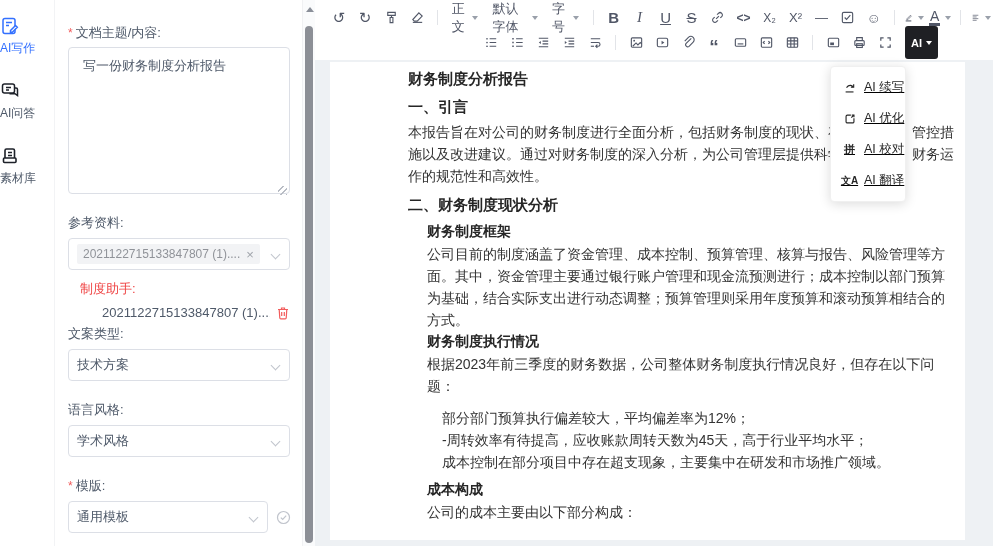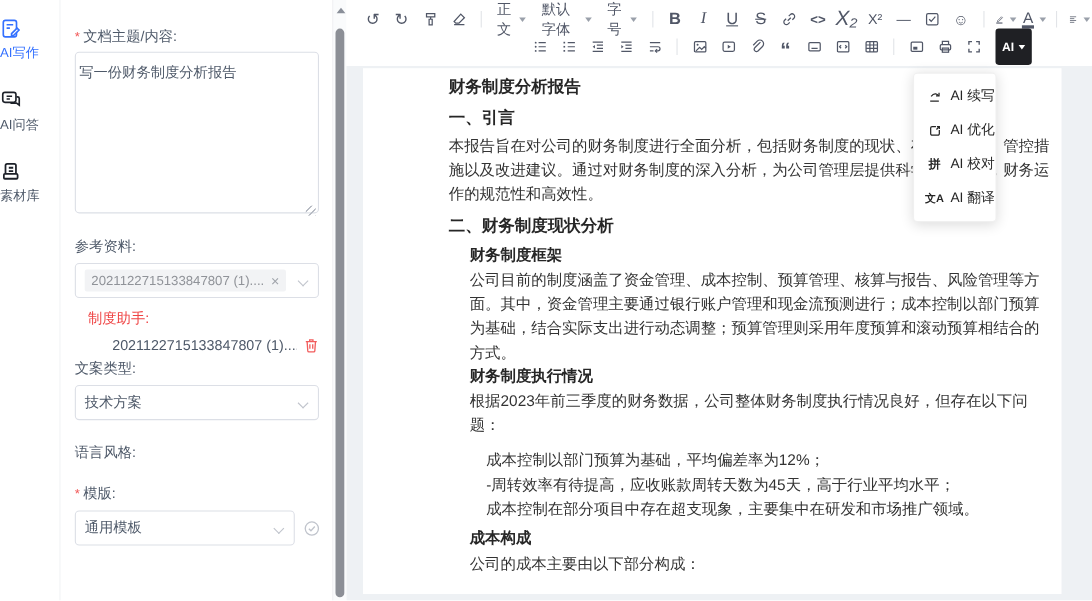--- a/index.html
+++ b/index.html
@@ -16,21 +16,21 @@
   .nav-label { font-size:12px; margin-top:4px; }
   .nav-item.active { color:#3370ff; }
 
   
   .form-panel { position:absolute; left:56px; top:16px; width:246px; height:546px;
     background:#fff; padding:8px 12px 0 12px; }
   .flabel { font-size:13px; color:#4e5969; height:18px; line-height:18px; }
   .req { color:#f25c5c; margin-right:3px; font-size:12px; }
   .ta-wrap { position:relative; margin-top:5px; }
   .topic-area { width:100%; height:147px; border:1px solid #dcdfe6; border-radius:4px;
-    padding:8px 3px; font-size:13px; color:#4e5969; resize:none; outline:none;
+    padding:8px 14px; font-size:13px; color:#4e5969; resize:none; outline:none;
     font-family:"Liberation Sans","DejaVu Sans",sans-serif; line-height:19px; }
   .grip { position:absolute; right:3px; bottom:3px; width:9px; height:9px;
     background:repeating-linear-gradient(135deg, transparent 0 3px, #b8bcc4 3px 4.5px); }
   .select { position:relative; margin-top:6px; height:32px; border:1px solid #dcdfe6;
     border-radius:4px; background:#fff; display:flex; align-items:center;
     padding:0 24px 0 8px; cursor:pointer; }
   .sval { font-size:13px; color:#4e5969; }
   .chev { position:absolute; right:10px; top:12px; width:7px; height:7px;
     border-right:1.4px solid #c0c4cc; border-bottom:1.4px solid #c0c4cc;
     transform:rotate(45deg); }
@@ -90,21 +90,21 @@
   .doc-p { font-size:14px; color:#333; line-height:22px; }
   .doc-p.ind { padding-left:19px; }
   .doc-line { font-size:14px; color:#333; line-height:22px; padding-left:34px; }
   .gap-top { margin-top:10px; }
 
   
   .ai-menu { position:absolute; left:830px; top:66px; width:76px; background:#fff;
     border:1px solid #f0f0f0; border-radius:4px; padding:5px 0;
     box-shadow:0 2px 12px rgba(0,0,0,.14); z-index:20; }
   .ai-item { display:flex; align-items:center; height:31px; padding-left:11px;
-    cursor:pointer; white-space:nowrap; }
+    cursor:pointer; white-space:nowrap;text-decoration:underline; }
   .ai-ic { width:15px; display:flex; justify-content:center; margin-right:7px;
     color:#262626; font-size:11px; font-weight:700; }
   .ai-lbl { font-size:12.5px; color:#262626; }
 </style>
 </head>
 <body>
 
 <div class="app">
 
   <nav class="iconbar">
@@ -168,20 +168,24 @@
       </span>
     </div>
 
     <div class="flabel" style="margin-top:5px;">文案类型:</div>
     <div class="select">
       <span class="sval">技术方案</span>
       <span class="chev"></span>
     </div>
 
     <div class="flabel mt20">语言风格:</div>
+    <div class="select">
+      <span class="sval">学术风格</span>
+      <span class="chev"></span>
+    </div>
 
     <div class="flabel mt20">
       <span class="req">*</span><span>模版:</span>
     </div>
     <div class="select sel-tmpl">
       <span class="sval">通用模板</span>
       <span class="chev"></span>
       <span class="okcirc">
         <svg width="15" height="15" viewBox="0 0 15 15" fill="none" stroke="#c0c4cc" stroke-width="1.2">
           <circle cx="7.5" cy="7.5" r="6"></circle>
@@ -230,21 +234,21 @@
         <span class="tbtn b">B</span>
         <span class="tbtn i">I</span>
         <span class="tbtn u">U</span>
         <span class="tbtn s">S</span>
         <span class="tbtn">
           <svg width="15" height="15" viewBox="0 0 16 16" fill="none" stroke="#515767" stroke-width="1.2">
             <path d="M6.5 9.5 9.5 6.5M7.5 5 9 3.5a2.3 2.3 0 0 1 3.5 3.5L11 8.5M8.5 11 7 12.5A2.3 2.3 0 0 1 3.5 9L5 7.5"></path>
           </svg>
         </span>
         <span class="tbtn" style="font-size:12px;font-weight:700;">&lt;&gt;</span>
-        <span class="tbtn" style="font-size:19px;font-style:italic;">X₂</span>
+        <span class="tbtn" style="font-size:12px;">X₂</span>
         <span class="tbtn" style="font-size:13px;">X²</span>
         <span class="tbtn" style="font-size:13px;">—</span>
         <span class="tbtn">
           <svg width="15" height="15" viewBox="0 0 16 16" fill="none" stroke="#515767" stroke-width="1.2">
             <rect x="2.5" y="2.5" width="11" height="11" rx="1.5"></rect>
               <path d="M5 8l2 2 4-4.5"></path>
           </svg>
         </span>
         <span class="tbtn" style="font-size:14px;">☺</span>
         <span class="tsep"></span>
@@ -371,21 +375,21 @@
     <div class="canvas">
       <div class="page">
         <div class="doc-title">财务制度分析报告</div>
         <div class="doc-h2">一、引言</div>
         <div class="doc-p">本报告旨在对公司的财务制度进行全面分析，包括财务制度的现状、存在的问题、管控措施以及改进建议。通过对财务制度的深入分析，为公司管理层提供科学决策依据，财务运作的规范性和高效性。</div>
         <div class="doc-h2">二、财务制度现状分析</div>
         <div class="doc-sub">财务制度框架</div>
         <div class="doc-p ind">公司目前的制度涵盖了资金管理、成本控制、预算管理、核算与报告、风险管理等方面。其中，资金管理主要通过银行账户管理和现金流预测进行；成本控制以部门预算为基础，结合实际支出进行动态调整；预算管理则采用年度预算和滚动预算相结合的方式。</div>
         <div class="doc-sub" style="margin-top:2px;">财务制度执行情况</div>
         <div class="doc-p ind">根据2023年前三季度的财务数据，公司整体财务制度执行情况良好，但存在以下问题：</div>
-        <div class="doc-line gap-top">成本控制以部门预算为基础，平均偏差率为12%；</div>
+        <div class="doc-line gap-top">部分部门预算执行偏差较大，平均偏差率为12%；</div>
         <div class="doc-line">-周转效率有待提高，应收账款周转天数为45天，高于行业平均水平；</div>
         <div class="doc-line">成本控制在部分项目中存在超支现象，主要集中在研发和市场推广领域。</div>
         <div class="doc-sub">成本构成</div>
         <div class="doc-p ind">公司的成本主要由以下部分构成：</div>
 
       </div>
     </div>
   </main>
 
   <div class="ai-menu">

